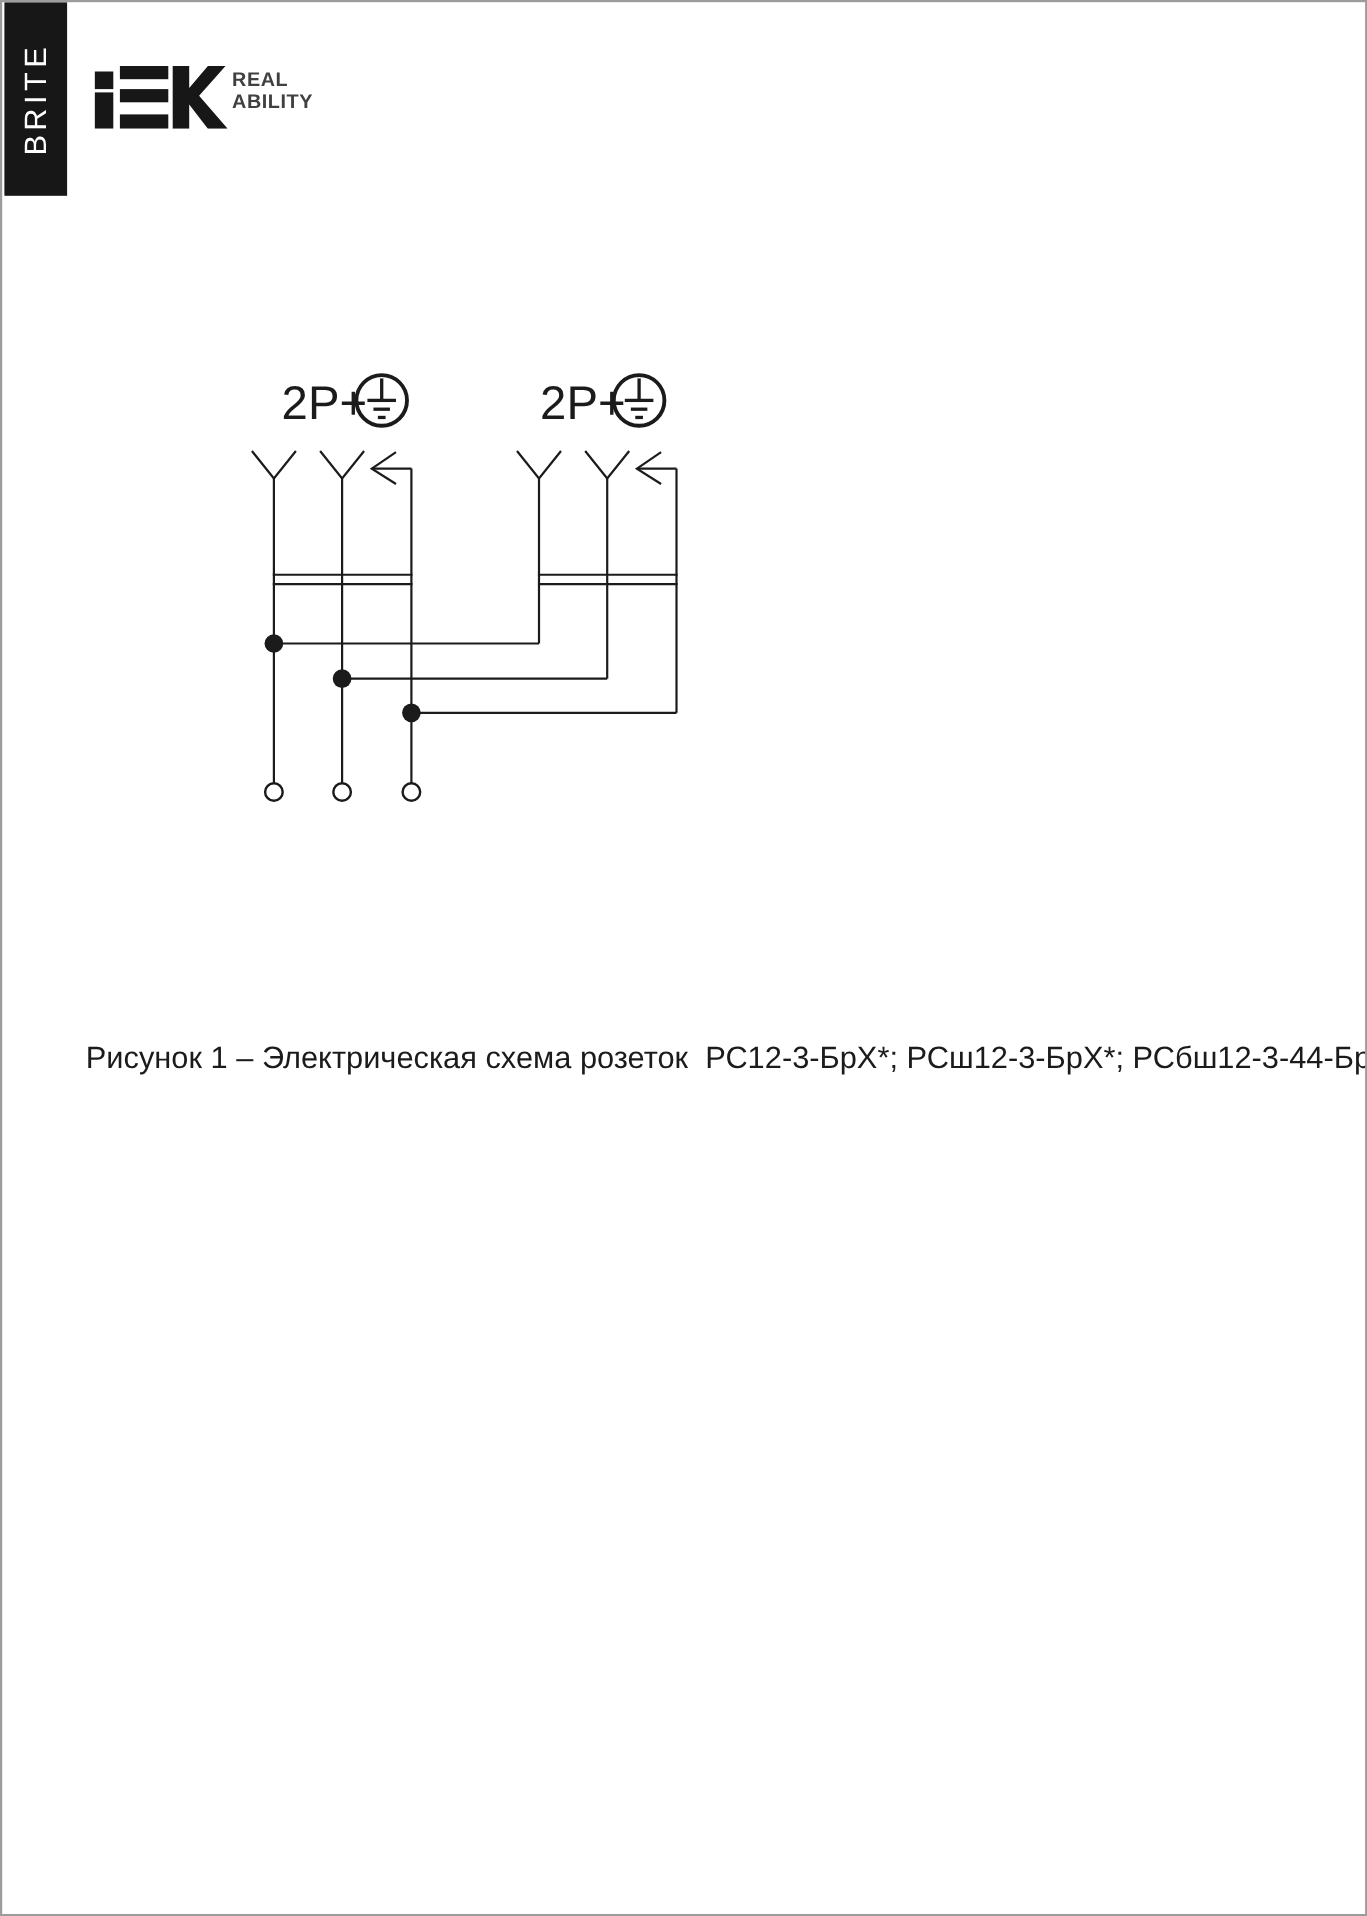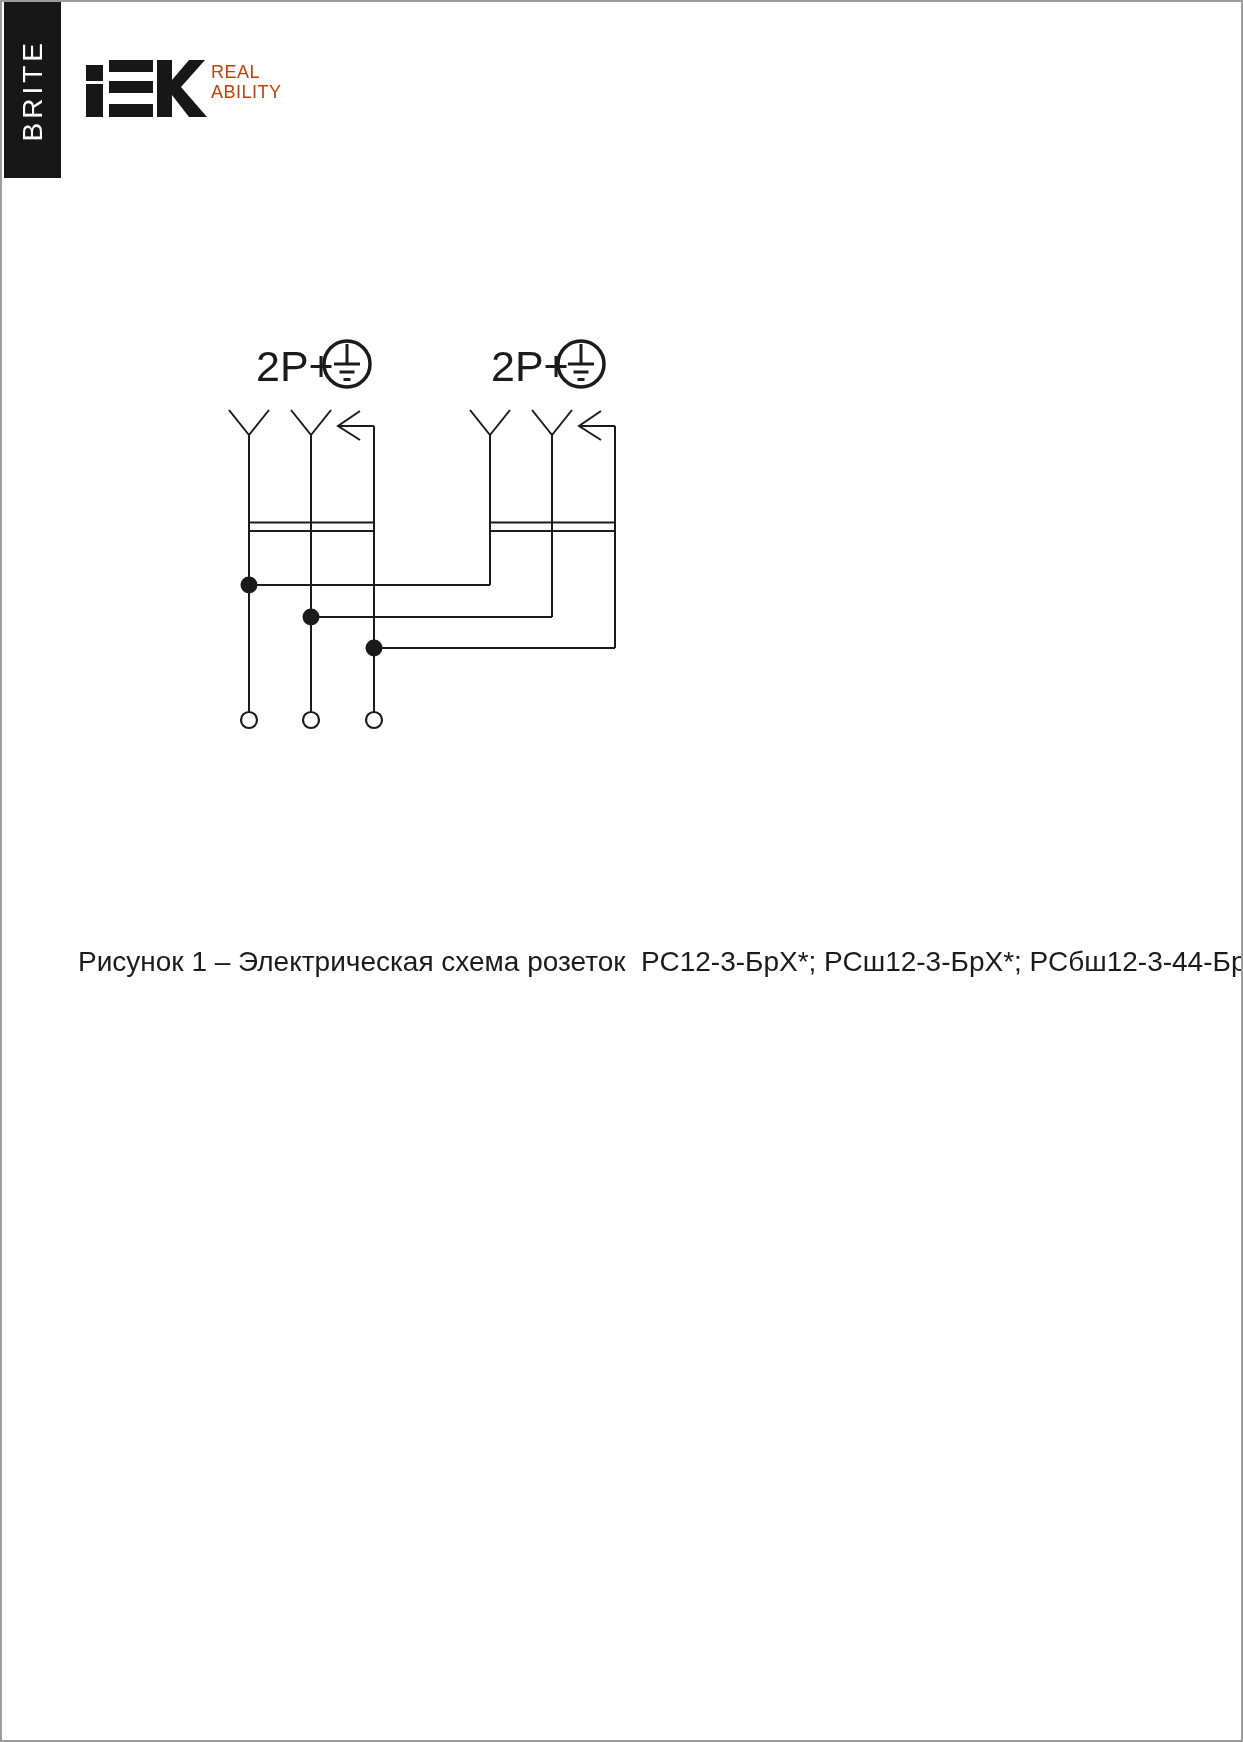--- a/index.html
+++ b/index.html
@@ -25,22 +25,22 @@
     transform:rotate(180deg);
     color:#ffffff;
     font-size:28px;
     letter-spacing:4px;
     font-weight:400;
   }
   
   .logo-svg{position:absolute;left:84px;top:58px;}
   .tagline{
     position:absolute;left:209px;top:60px;
-    font-size:18px;font-weight:400;line-height:20px;
-    letter-spacing:0.5px;color:#c2410c;
+    font-size:18px;font-weight:700;line-height:20px;
+    letter-spacing:0.5px;color:#404040;
   }
   
   .diagram-svg{position:absolute;left:0;top:0;}
   .diagram-svg text{
     font-family:"Liberation Sans",sans-serif;
     font-size:43px;
     fill:#1b1b1b;
   }
   
   .caption{

